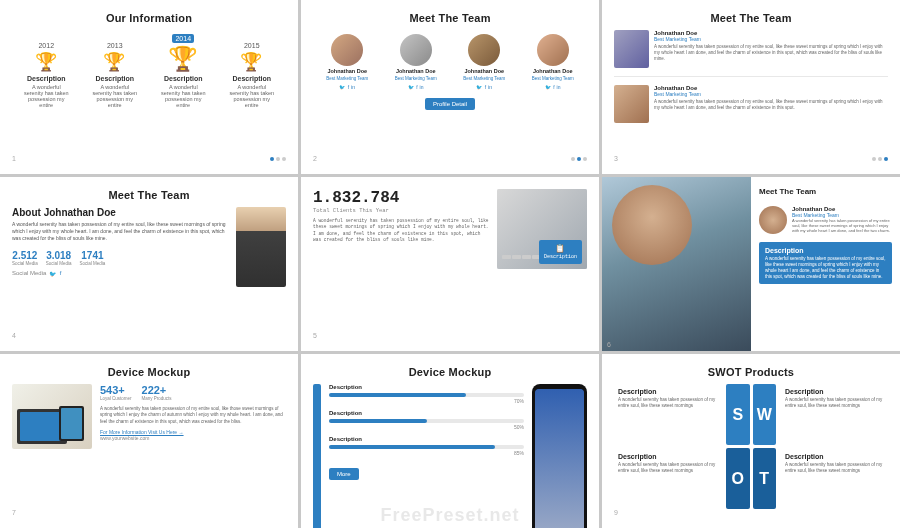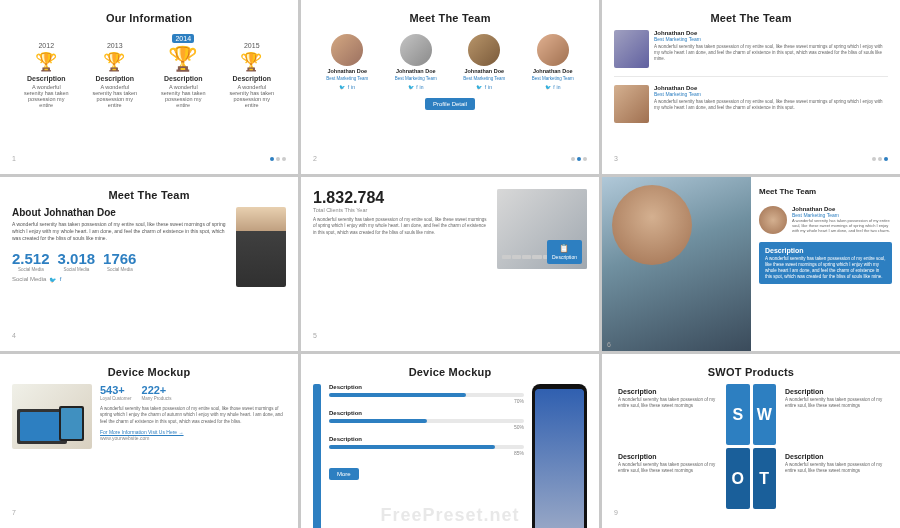--- a/index.html
+++ b/index.html
@@ -208,34 +208,35 @@
     }
     .team-stats {
       display: flex;
       gap: 8px;
       margin-top: 8px;
     }
     .stat-item {
       text-align: center;
     }
     .stat-num {
-      font-size: 15px;
+      font-size: 10px;
       font-weight: bold;
       color: #2d7fc1;
     }
     .stat-label {
       font-size: 4.5px;
       color: #888;
     }
 
     
     .portfolio-content {
       display: flex;
       gap: 8px;
       flex: 1;
+      font-family: Liberation Mono, monospace;
     }
     .portfolio-left {
       flex: 1;
     }
     .portfolio-number {
       font-size: 16px;
       font-weight: bold;
       color: #222;
     }
     .portfolio-label {
@@ -694,21 +695,21 @@
         <div class="team-stats">
           <div class="stat-item">
             <div class="stat-num">2.512</div>
             <div class="stat-label">Social Media</div>
           </div>
           <div class="stat-item">
             <div class="stat-num">3.018</div>
             <div class="stat-label">Social Media</div>
           </div>
           <div class="stat-item">
-            <div class="stat-num">1766</div>
+            <div class="stat-num">1741</div>
             <div class="stat-label">Social Media</div>
           </div>
         </div>
         <div style="display:flex;gap:3px;margin-top:4px;">
           <span style="font-size:6px;color:#888;">Social Media</span>
           <span style="font-size:6px;color:#2d7fc1;">🐦</span>
           <span style="font-size:6px;color:#2d7fc1;">f</span>
         </div>
       </div>
       <div style="display:flex;flex-direction:column;justify-content:flex-end;">

